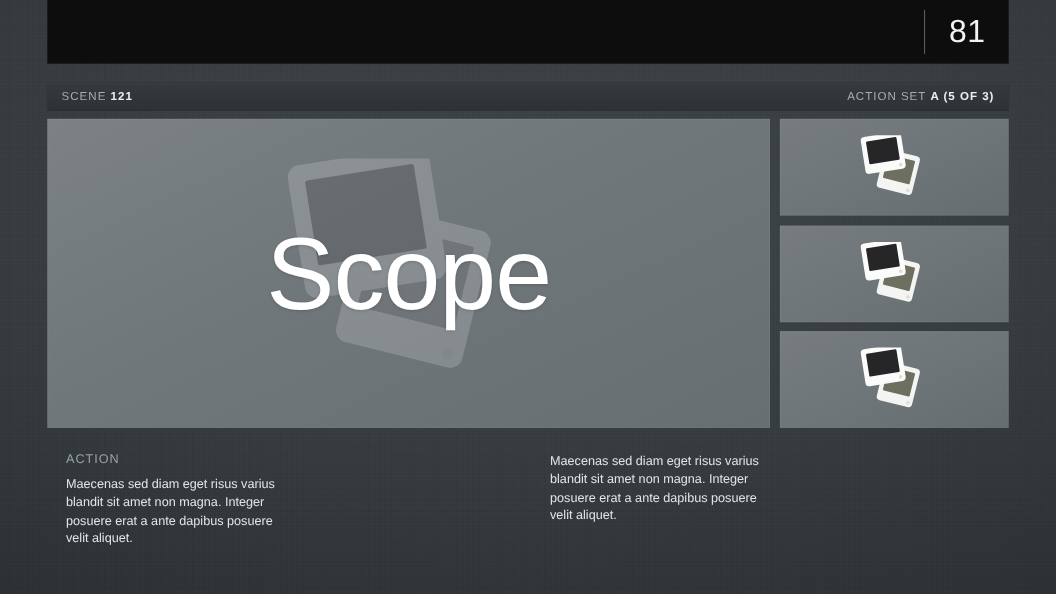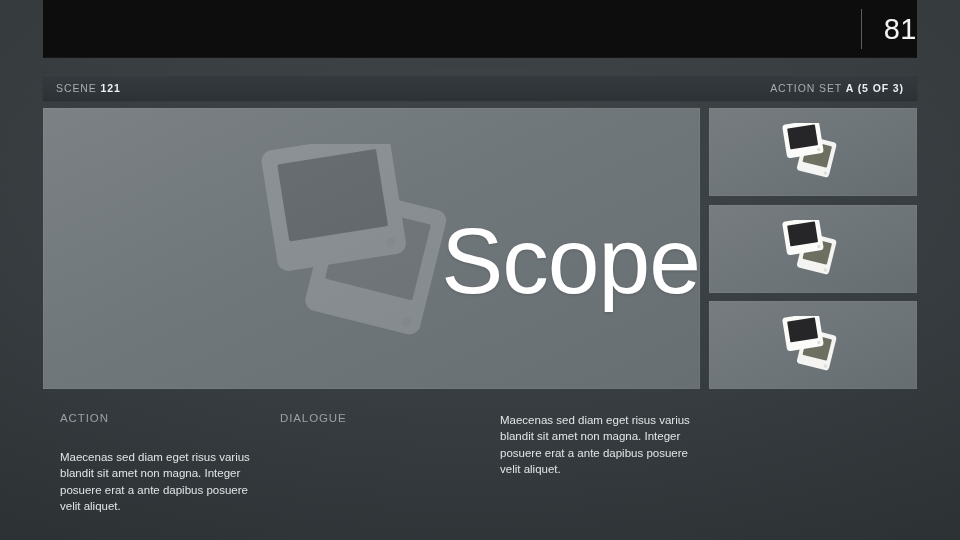--- a/index.html
+++ b/index.html
@@ -34,20 +34,21 @@
   
   .topbar{
     position:absolute;
     left:43px; top:0px; width:874px; height:58px;
     background:#0d0d0e;
     display:flex; align-items:center; justify-content:flex-end;
     box-shadow:inset 0 -1px 0 rgba(255,255,255,0.04);
   }
   .topbar-right{
     display:flex; align-items:center; height:46px;
+    padding-right:21px;
   }
   .topbar-divider{
     width:1px; height:40px;
     background:#5a5c5e;
     margin-right:22px;
   }
   .page-number{
     color:#f2f3f3;
     font-size:29px;
     font-weight:300;
@@ -115,43 +116,42 @@
     left:50%; top:50%;
     transform:translate(-50%,-50%);
     opacity:0.17;
     pointer-events:none;
   }
 
   .scope-title{
     position:absolute;
     left:0; right:0; top:50%;
     transform:translateY(-50%);
-    text-align:right;
+    text-align:center;
     color:#ffffff;
     font-size:93px;
     font-weight:300;
     letter-spacing:-1px;
     line-height:1;
     font-family:"Liberation Sans", sans-serif;
     text-shadow:0 1px 3px rgba(0,0,0,0.16);
-    margin-top:12px;
   }
 
   
   .columns{
     position:absolute;
     left:60px; top:412px; width:660px;
     display:flex;
   }
   .col{ width:220px; padding-right:28px; }
   .col-title{
     font-size:11.5px;
     letter-spacing:0.9px;
     color:#9aa1a6;
-    margin-bottom:25px;
+    margin-bottom:9px;
     text-transform:uppercase;
   }
   .col-body{
     font-size:11.5px;
     line-height:1.42;
     color:#e2e5e7;
   }
 </style>
 </head>
 <body>
@@ -249,21 +249,20 @@
   </div>
 
   <div class="columns">
 
     <div class="col">
       <div class="col-title">ACTION</div>
       <div class="col-body">Maecenas sed diam eget risus varius blandit sit amet non magna. Integer posuere erat a ante dapibus posuere velit aliquet.</div>
     </div>
 
     <div class="col">
-      <div class="col-title">DIALOGUE</div>
     </div>
 
     <div class="col">
       <div class="col-body">Maecenas sed diam eget risus varius blandit sit amet non magna. Integer posuere erat a ante dapibus posuere velit aliquet.</div>
     </div>
 
   </div>
 
 </div>
 

